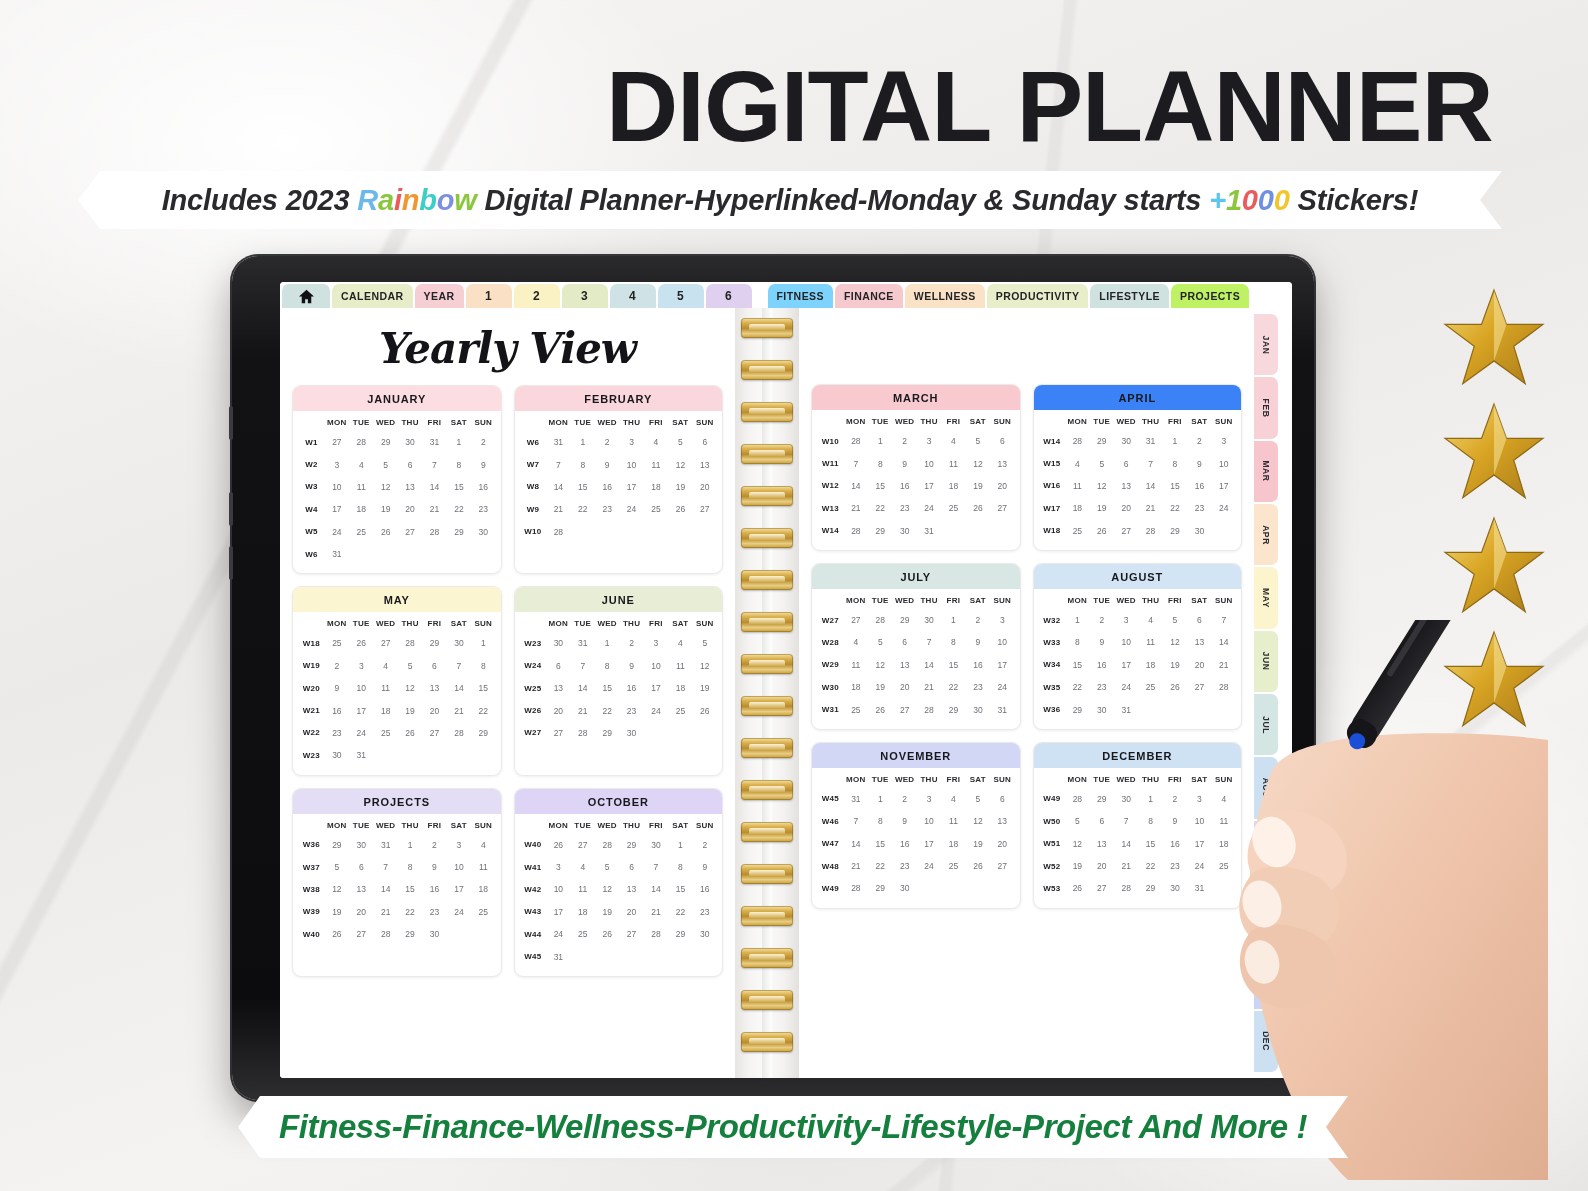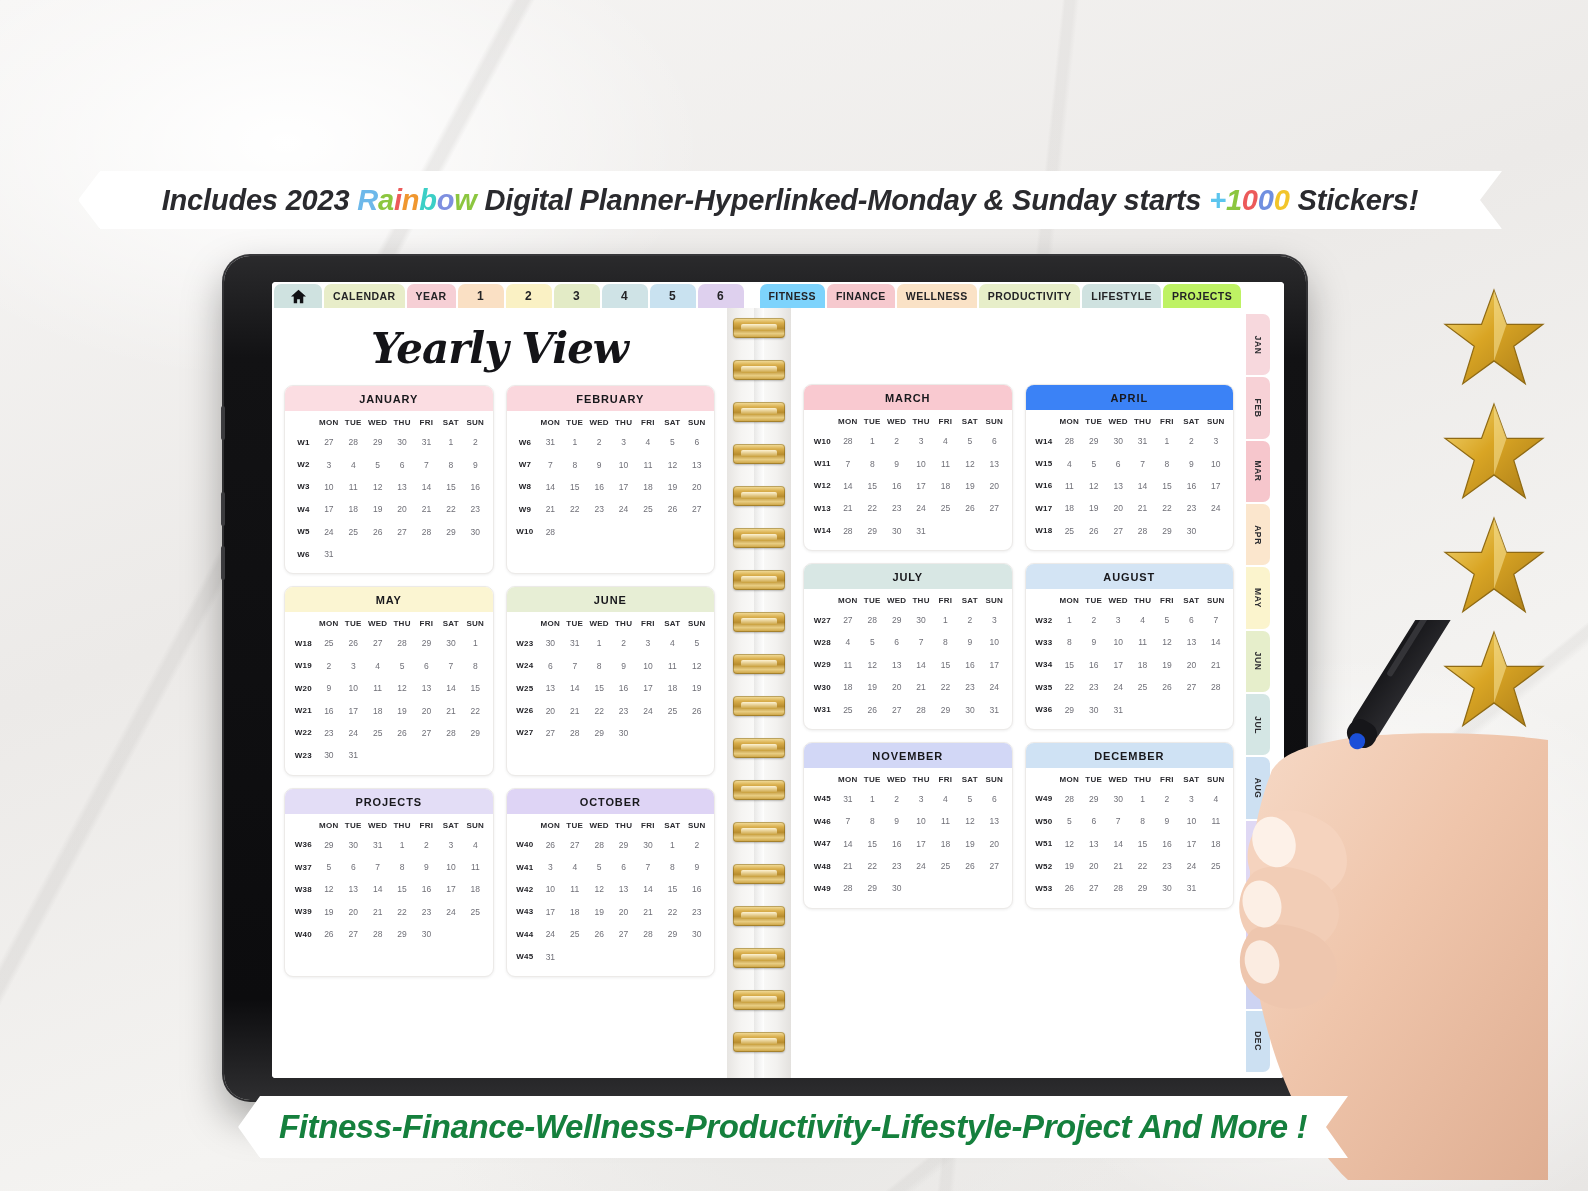--- a/index.html
+++ b/index.html
@@ -80,21 +80,21 @@
     display: flex; align-items: center; justify-content: center;
     box-shadow: 0 1px 3px rgba(0,0,0,.10);
   }
   .ribbon-bottom-text {
     font-size: 33px; font-weight: 700; font-style: italic;
     color: #15803d; white-space: nowrap; letter-spacing: -.4px;
   }
 
   
   .tablet {
-    position: absolute; left: 224px; top: 256px; width: 1082px; height: 844px;
+    position: absolute; left: 232px; top: 256px; width: 1082px; height: 844px;
     background: linear-gradient(180deg,#2a2a2c 0%, #121214 12%, #0c0c0e 88%, #2e2e30 100%);
     border-radius: 26px;
     box-shadow: 0 18px 40px rgba(0,0,0,.35), 0 0 0 2px #3a3a3d;
     padding: 26px 22px 22px 48px;
   }
   .tablet:before { 
     content:""; position:absolute; left:-3px; top:150px; width:4px; height:34px;
     background:#3b3b3e; border-radius:2px;
     box-shadow: 0 86px 0 #3b3b3e, 0 140px 0 #3b3b3e;
   }
@@ -233,20 +233,21 @@
     <div class="allinone" id="allinone">
         <span class="l-blue">A</span>
         <span class="l-green">L</span>
         <span class="l-red">L</span>
         <span class="l-periw">I</span>
         <span class="l-orange">N</span>
         <span class="l-teal">O</span>
         <span class="l-yellow">N</span>
         <span class="l-lilac">E</span>
       </div>
+    <div class="digital">DIGITAL PLANNER</div>
   </div>
 </div>
 
 <div class="ribbon">
   <div class="ribbon-text" id="ribbon-top-text"><span class="rb" style="color: rgb(42, 42, 46);">Includes 2023 </span><span class="rb" style="color: rgb(109, 184, 234);">R</span><span class="rb" style="color: rgb(140, 198, 63);">a</span><span class="rb" style="color: rgb(236, 90, 90);">i</span><span class="rb" style="color: rgb(240, 151, 47);">n</span><span class="rb" style="color: rgb(60, 207, 198);">b</span><span class="rb" style="color: rgb(126, 143, 224);">o</span><span class="rb" style="color: rgb(140, 198, 63);">w</span><span class="rb" style="color: rgb(42, 42, 46);"> Digital Planner-Hyperlinked-Monday &amp; Sunday starts </span><span class="rb" style="color: rgb(92, 197, 238);">+</span><span class="rb" style="color: rgb(140, 198, 63);">1</span><span class="rb" style="color: rgb(236, 90, 90);">0</span><span class="rb" style="color: rgb(111, 143, 224);">0</span><span class="rb" style="color: rgb(242, 197, 43);">0</span><span class="rb" style="color: rgb(42, 42, 46);"> Stickers!</span></div>
 </div>
 
 <div class="tablet">
   <div class="screen">
 

